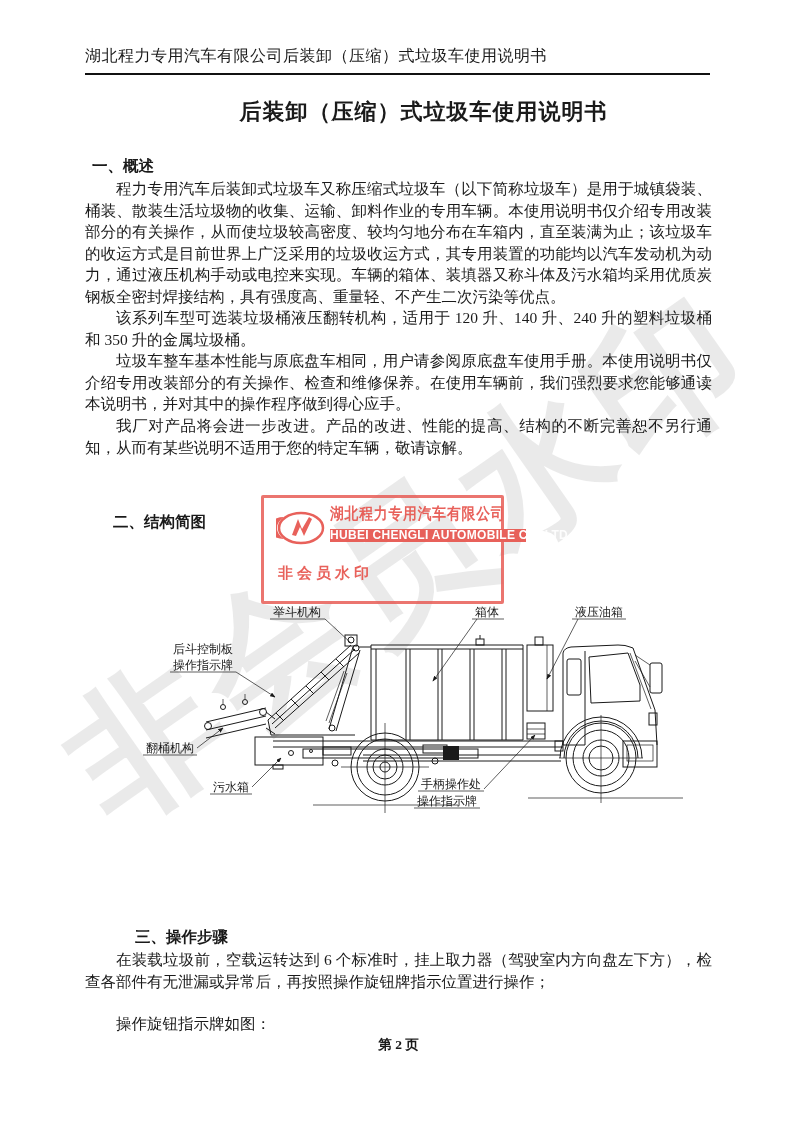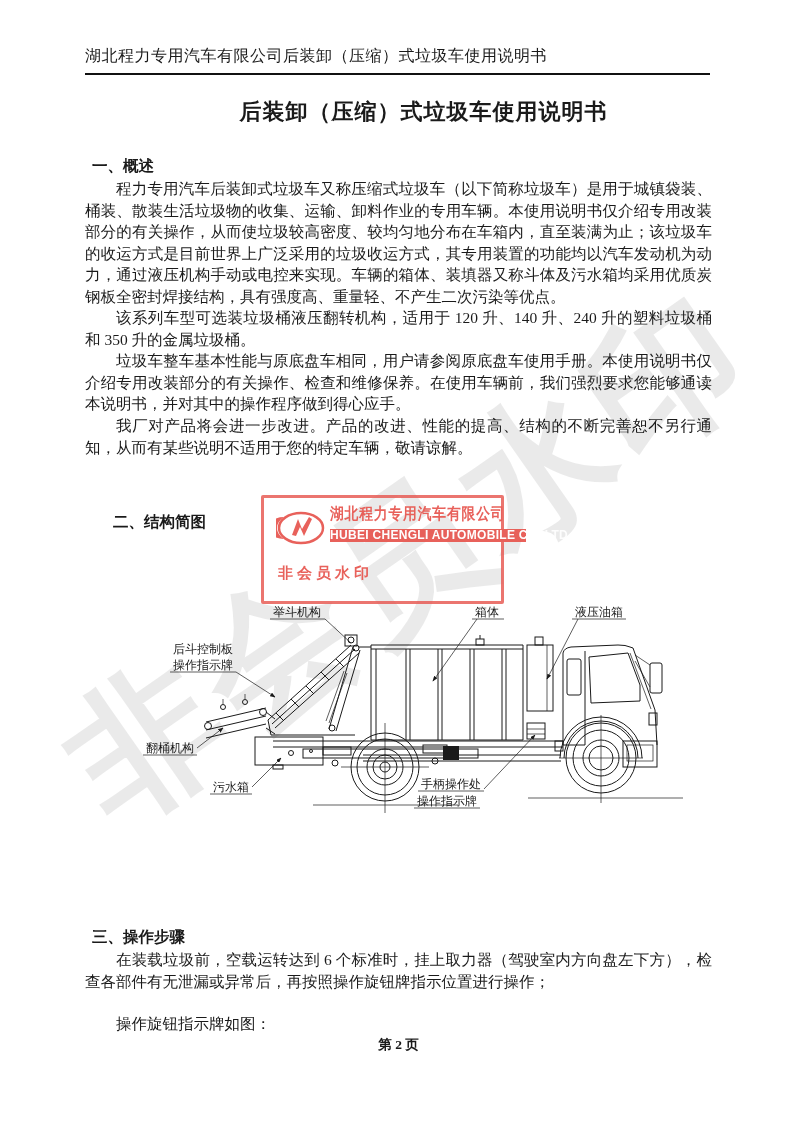--- a/index.html
+++ b/index.html
@@ -14,21 +14,21 @@
   .content{position:relative;z-index:1;}
 
   .header{position:absolute;left:85px;top:46px;width:625px;font-size:16px;
     border-bottom:2px solid #111;padding-bottom:6px;letter-spacing:0.5px;}
 
   .title{position:absolute;left:0;top:97px;width:793px;text-align:center;
     font-family:"Liberation Sans","DejaVu Sans",sans-serif;font-weight:bold;font-size:22px;letter-spacing:1px;padding-left:27px;}
 
   .h-sec{position:absolute;left:92px;font-family:"Liberation Sans","DejaVu Sans",sans-serif;
     font-weight:bold;font-size:15.5px;}
-  .h1{top:156px;} .h2{top:512px;margin-left:21px;} .h3{top:927px;}
+  .h1{top:156px;} .h2{top:512px;margin-left:21px;} .h3{top:927px;margin-left:43px;}
 
   .para{position:absolute;left:85px;width:627px;font-size:15.5px;line-height:21.6px;
     text-align:justify;text-indent:2em;}
   .p1{top:178px;} .p2{top:307px;} .p3{top:350px;} .p4{top:415px;} .p5{top:949px;} .p6{top:1013px;}
 
   .footer{position:absolute;left:85px;top:1036px;width:627px;text-align:center;font-size:13.5px;font-weight:bold;}
 
   
   .stamp{position:absolute;left:261px;top:495px;width:237px;height:103px;
     border:3px solid rgba(231,86,80,0.88);border-radius:2px;z-index:2;opacity:0.93;

